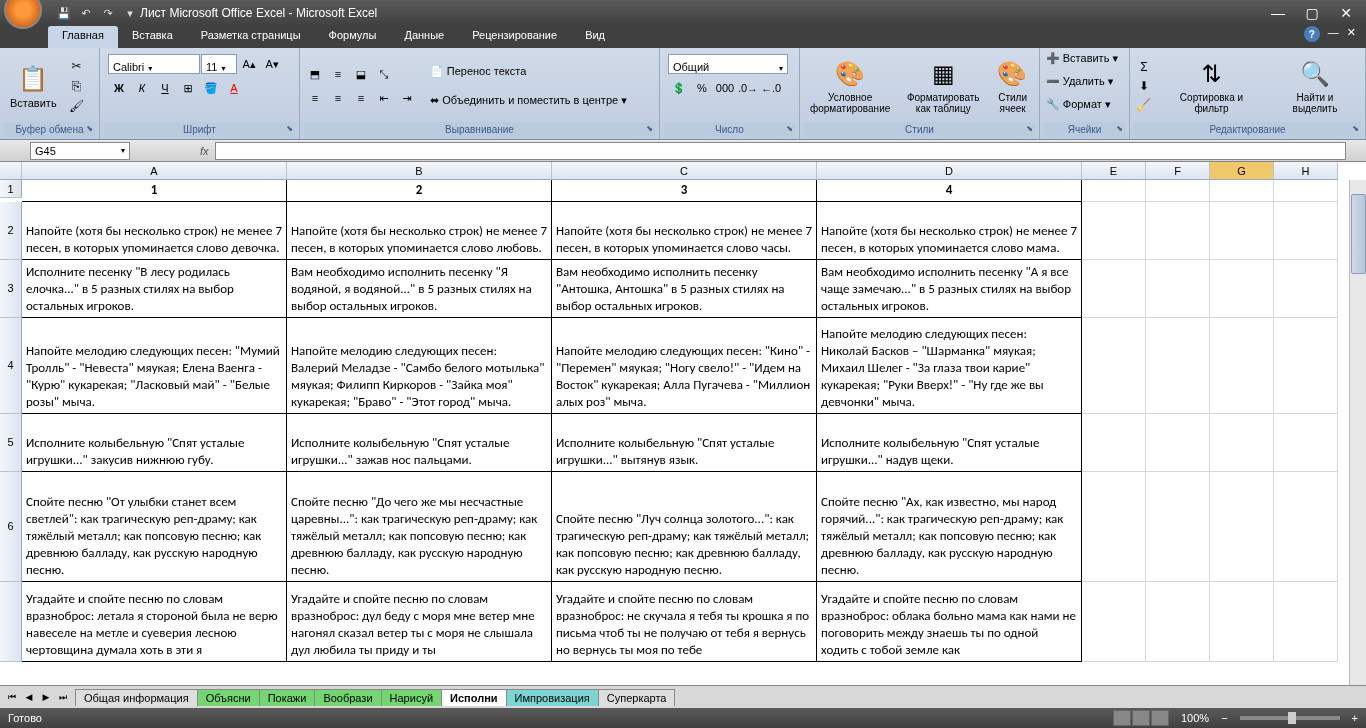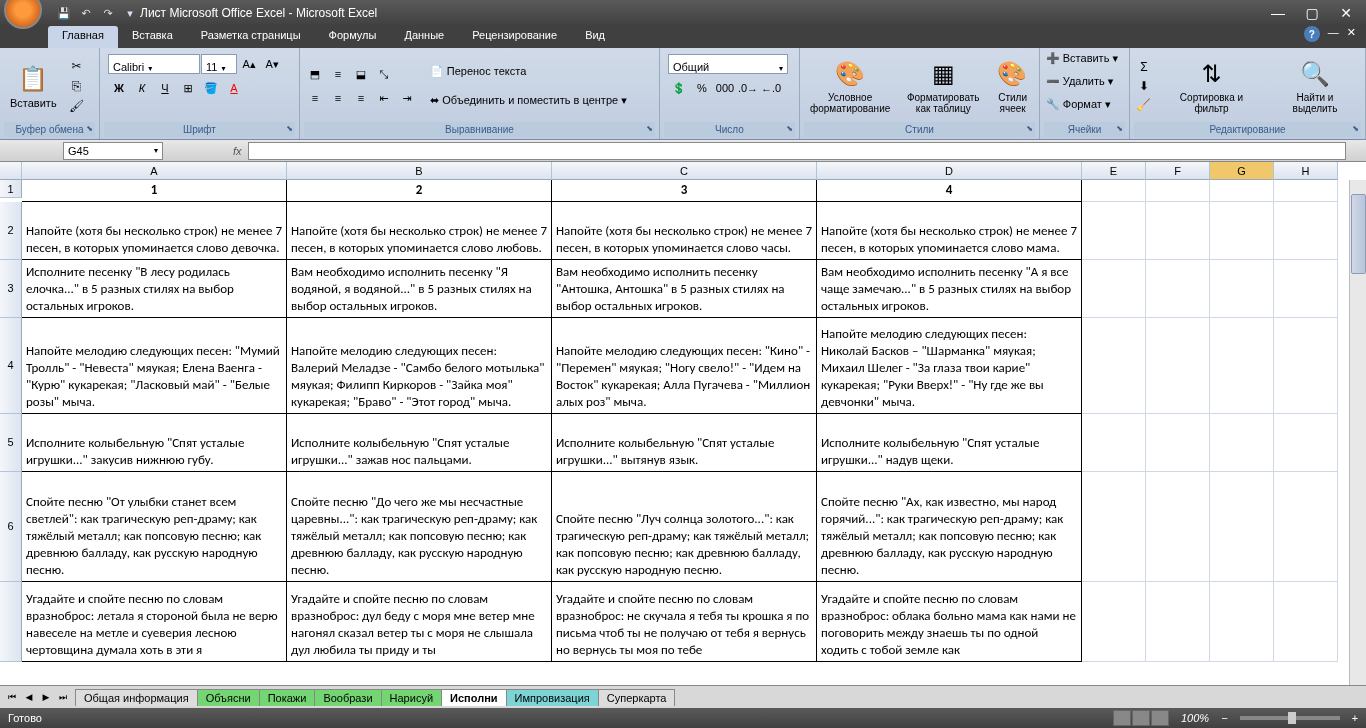--- a/index.html
+++ b/index.html
@@ -22,42 +22,42 @@
 .ribbon-group-label{text-align:center;font-size:10px;color:#3a5a8a;padding:2px;background:rgba(180,200,220,0.5);position:relative;}
 .ribbon-group-label::after{content:'⬊';position:absolute;right:2px;font-size:8px;}
 .big-btn{display:flex;flex-direction:column;align-items:center;gap:2px;padding:2px 6px;}
 .big-btn-icon{width:32px;height:32px;display:flex;align-items:center;justify-content:center;font-size:24px;}
 .btn-col{display:flex;flex-direction:column;gap:2px;}
 .small-btn{width:20px;height:18px;display:flex;align-items:center;justify-content:center;font-size:12px;}
 .combo{height:20px;background:#fff;border:1px solid #8a9bb8;display:flex;align-items:flex-end;padding:0 4px;}
 .combo-arrow{font-size:8px;margin-left:4px;}
 .btn-row{display:flex;gap:1px;}
 .fmt-btn{width:22px;height:20px;display:flex;align-items:center;justify-content:center;border:1px solid transparent;}
-.namebox-row{height:22px;background:linear-gradient(#e8e8e8,#d0d0d0);display:flex;align-items:center;border-bottom:1px solid #888;padding-left:33px;}
+.namebox-row{height:22px;background:linear-gradient(#e8e8e8,#d0d0d0);display:flex;align-items:center;border-bottom:1px solid #888;}
 .namebox{width:100px;height:18px;background:#fff;border:1px solid #888;margin-left:30px;padding:0 4px;display:flex;align-items:center;}
 .namebox-arrow{margin-left:auto;font-size:8px;}
 .fx-label{margin-left:70px;font-style:italic;color:#555;}
 .formula-bar{flex:1;height:18px;background:#fff;border:1px solid #888;margin:0 20px 0 6px;}
 .sheet-area{height:523px;overflow:hidden;position:relative;}
 .grid{display:grid;grid-template-columns:22px 265px 265px 265px 265px 64px 64px 64px 64px;}
 .colhdr{height:18px;background:linear-gradient(#f4f6fa,#dce4f0);border-right:1px solid #b4c4d8;border-bottom:1px solid #9ab;text-align:center;font-size:11px;display:flex;align-items:center;justify-content:center;}
 .colhdr.sel{background:#f0c86a;}
 .rowhdr{background:linear-gradient(90deg,#f4f6fa,#dce4f0);border-right:1px solid #9ab;border-bottom:1px solid #b4c4d8;text-align:center;font-size:11px;display:flex;align-items:center;justify-content:center;}
 .cell{border-right:1px solid #d0d7e5;border-bottom:1px solid #d0d7e5;padding:2px 4px;font-size:13px;line-height:1.3;font-family:Calibri,sans-serif;vertical-align:bottom;display:flex;align-items:flex-end;}
 .cell.b{border-right:1px solid #000;border-bottom:1px solid #000;}
 .cell.hdr{font-weight:bold;justify-content:center;}
 .statusbar{height:20px;background:linear-gradient(#5a5a5a,#404040);display:flex;align-items:center;color:#fff;font-size:11px;padding:0 8px;position:absolute;bottom:0;width:100%;}
 .sheettabs{height:23px;background:#d8d8d8;display:flex;align-items:center;position:absolute;bottom:20px;width:100%;border-top:1px solid #888;}
 .nav-btns{display:flex;gap:1px;padding:0 4px;}
 .nav-btn{width:16px;height:16px;font-size:9px;display:flex;align-items:center;justify-content:center;}
 .sheet-tab{padding:2px 8px;font-size:11px;border:1px solid #888;border-bottom:none;margin-right:-1px;text-align:center;}
 .st-green{background:#73d673;}
 .st-active{background:#fff;font-weight:bold;}
 .st-cyan{background:#7dd4d4;}
-.zoom-area{margin-left:auto;display:flex;align-items:center;gap:12px;font-style:italic;}
+.zoom-area{margin-left:auto;display:flex;align-items:center;gap:12px;}
 .view-btns{display:flex;gap:1px;}
 .view-btn{width:18px;height:16px;background:#888;border:1px solid #666;}
 .slider{width:100px;height:4px;background:#888;position:relative;}
 .slider-thumb{width:8px;height:12px;background:#ccc;position:absolute;left:48px;top:-4px;}
 .scroll-v{position:absolute;right:0;top:18px;width:17px;bottom:0;background:#e8e8e8;border-left:1px solid #bbb;}
 .scroll-thumb{position:absolute;top:14px;width:15px;height:80px;background:linear-gradient(90deg,#d0d8e8,#b8c4d8);border:1px solid #8a9bb8;border-radius:2px;left:1px;}
 </style>
 </head>
 <body>
 

